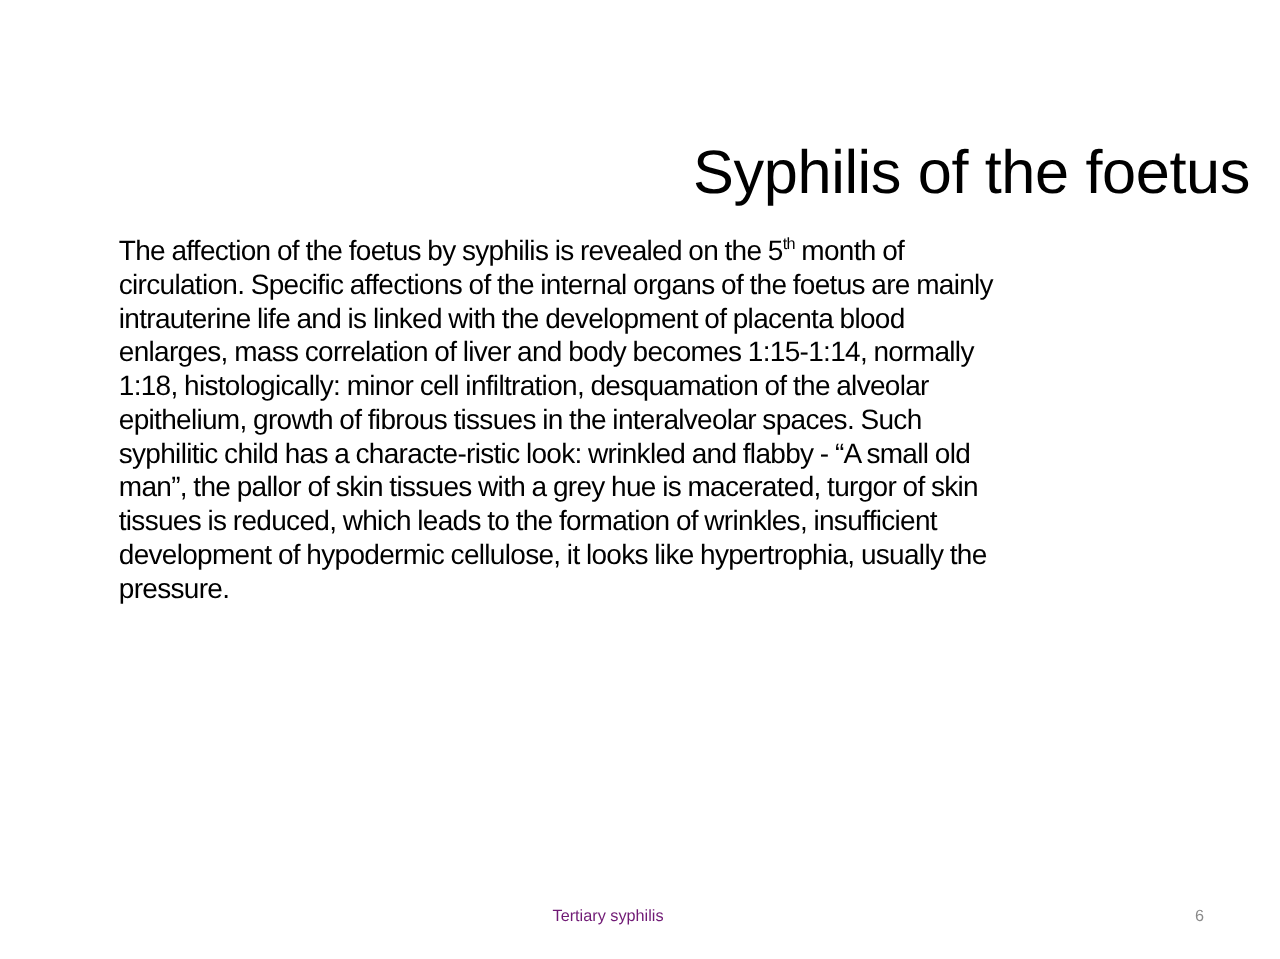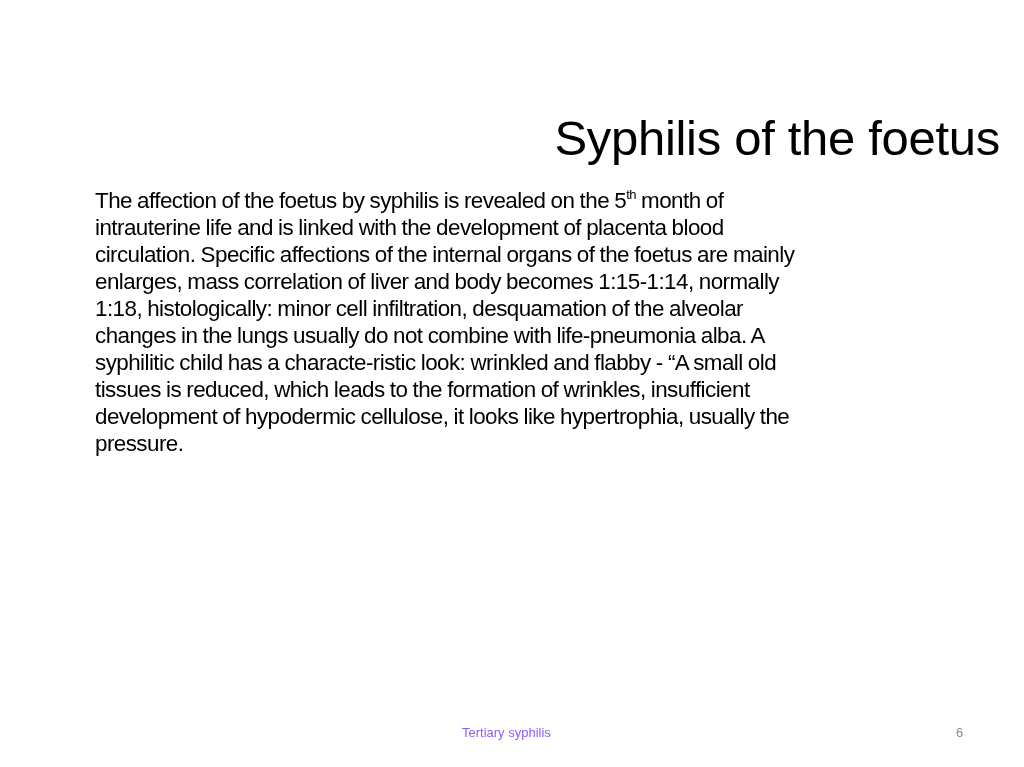--- a/index.html
+++ b/index.html
@@ -5,37 +5,38 @@
   html, body { margin: 0; padding: 0; background: #ffffff; }
   body { width: 1024px; height: 767px; position: relative; overflow: hidden;
          font-family: "Liberation Sans", "DejaVu Sans", sans-serif; color: #000; }
   .slide { position: absolute; left: 0; top: 0; width: 1024px; height: 767px; background: #fff; }
   .title { position: absolute; right: 24px; top: 108px; font-size: 49px; line-height: 60px;
            font-weight: normal; letter-spacing: -0.3px; white-space: nowrap; margin: 0; }
   .body { position: absolute; left: 95px; top: 187px; width: 905px; margin: 0; }
   .line { display: block; font-size: 22.4px; line-height: 27.05px; white-space: nowrap;
           letter-spacing: -0.55px; word-spacing: -0.5px; }
   .line sup { font-size: 13px; line-height: 0; vertical-align: 9px; }
-  .footer-center { position: absolute; left: 462px; top: 725px; font-size: 13px; color: #8b5cf6; }
+  .footer-center { position: absolute; left: 442px; top: 725px; font-size: 13px; color: #701a75; }
   .footer-num { position: absolute; left: 956px; top: 725px; font-size: 13px; color: #8a8a8a; }
 </style>
 </head>
 <body>
 
 <div class="slide">
   <h1 class="title">Syphilis of the foetus</h1>
 
   <div class="body">
     <span class="line"><span>The affection of the foetus by syphilis is revealed on the 5</span><sup>th</sup><span> month of</span></span>
+    <span class="line">circulation. Specific affections of the internal organs of the foetus are mainly</span>
     <span class="line">intrauterine life and is linked with the development of placenta blood</span>
-    <span class="line">circulation. Specific affections of the internal organs of the foetus are mainly</span>
     <span class="line">enlarges, mass correlation of liver and body becomes 1:15-1:14, normally</span>
     <span class="line">1:18, histologically: minor cell infiltration, desquamation of the alveolar</span>
-    <span class="line">changes in the lungs usually do not combine with life-pneumonia alba. A</span>
+    <span class="line">epithelium, growth of fibrous tissues in the interalveolar spaces. Such</span>
     <span class="line">syphilitic child has a characte-ristic look: wrinkled and flabby - “A small old</span>
+    <span class="line">man”, the pallor of skin tissues with a grey hue is macerated, turgor of skin</span>
     <span class="line">tissues is reduced, which leads to the formation of wrinkles, insufficient</span>
     <span class="line">development of hypodermic cellulose, it looks like hypertrophia, usually the</span>
     <span class="line">pressure.</span>
   </div>
 
   <div class="footer-center">Tertiary syphilis</div>
   <div class="footer-num">6</div>
 </div>
 
 </body></html>

